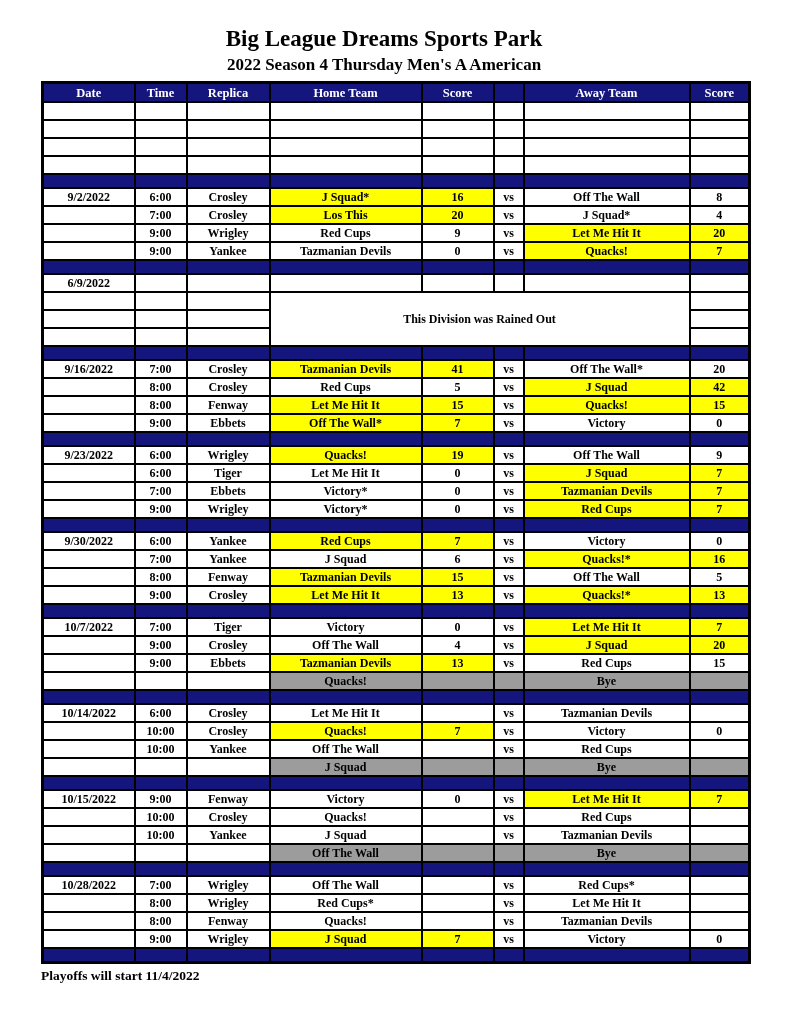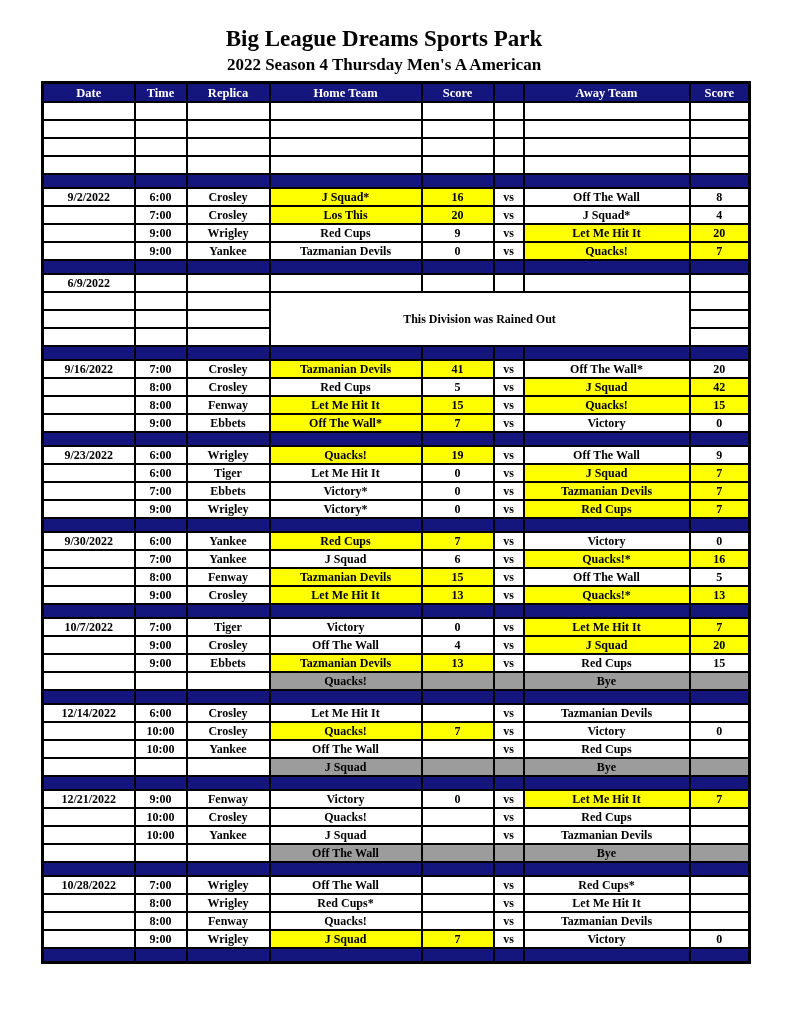--- a/index.html
+++ b/index.html
@@ -411,21 +411,21 @@
           <td></td>
           <td></td>
           <td></td>
           <td></td>
           <td></td>
           <td></td>
           <td></td>
           <td></td>
         </tr>
         <tr>
-          <td>12/14/2022</td>
+          <td>10/14/2022</td>
           <td>6:00</td>
           <td>Crosley</td>
           <td>Let Me Hit It</td>
           <td></td>
           <td class="vs">vs</td>
           <td>Tazmanian Devils</td>
           <td></td>
         </tr>
         <tr>
           <td></td>
@@ -461,21 +461,21 @@
           <td></td>
           <td></td>
           <td></td>
           <td></td>
           <td></td>
           <td></td>
           <td></td>
           <td></td>
         </tr>
         <tr>
-          <td>12/21/2022</td>
+          <td>10/15/2022</td>
           <td>9:00</td>
           <td>Fenway</td>
           <td>Victory</td>
           <td>0</td>
           <td class="vs">vs</td>
           <td class="hl">Let Me Hit It</td>
           <td class="hl">7</td>
         </tr>
         <tr>
           <td></td>
@@ -563,13 +563,14 @@
           <td></td>
           <td></td>
           <td></td>
           <td></td>
           <td></td>
           <td></td>
         </tr>
       </tbody>
   </table>
 
+  <div class="footer">Playoffs will start 11/4/2022</div>
 </div>
 
 </body></html>

